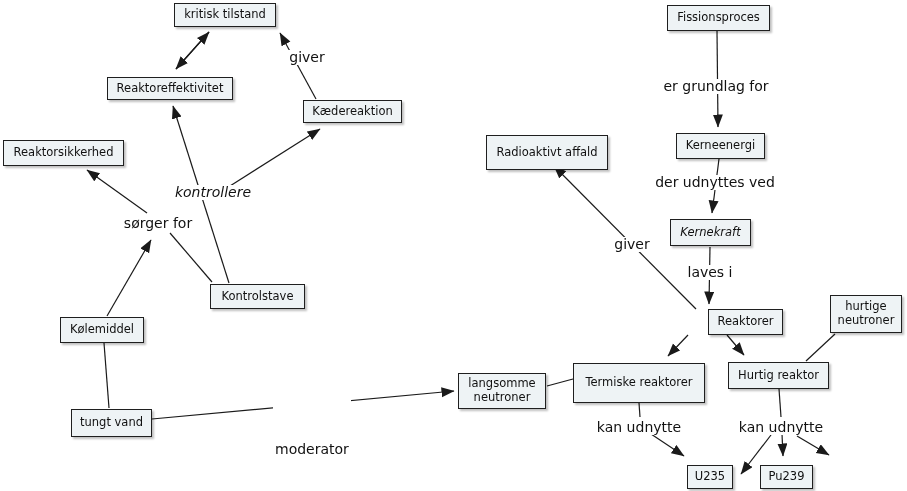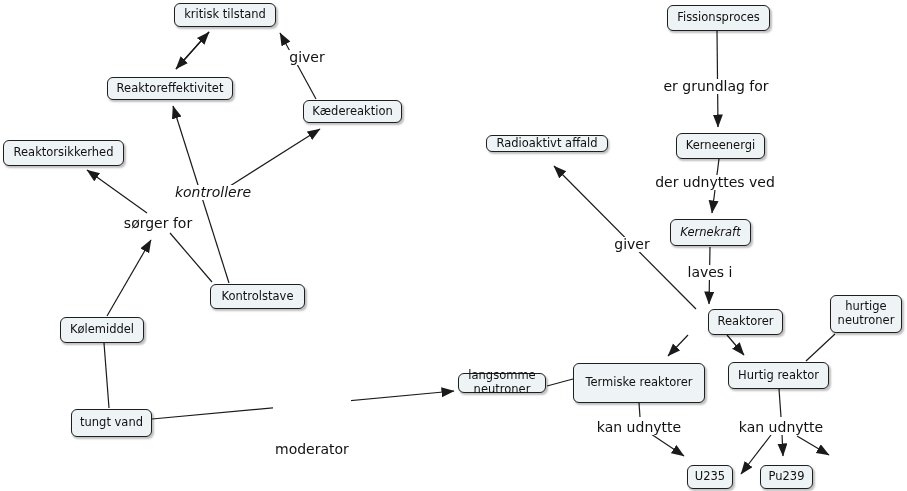--- a/index.html
+++ b/index.html
@@ -11,21 +11,21 @@
     color:#111;
     overflow:hidden;
   }
   svg.edges{position:absolute;left:0;top:0;z-index:1;}
   .node{
     position:absolute;z-index:2;
     display:flex;align-items:center;justify-content:center;
     text-align:center;
     background:#eef3f5;
     border:1.4px solid #1f1f1f;
-    border-radius:6px;
+    border-radius:0;
     box-shadow:1.5px 2px 2px rgba(0,0,0,0.25);
     font-size:11.5px;line-height:1.2;
     box-sizing:border-box;
     cursor:default;
   }
   .node.oneline{white-space:nowrap;}
   .llabel{
     position:absolute;z-index:2;
     transform:translateX(-50%);
     white-space:nowrap;
@@ -84,35 +84,35 @@
   <div class="node oneline" style="left:3px;top:140px;width:121px;height:26px;">Reaktorsikkerhed</div>
 
   <div class="node oneline" style="left:210px;top:284px;width:95px;height:25px;">Kontrolstave</div>
 
   <div class="node oneline" style="left:60px;top:317px;width:84px;height:26px;">Kølemiddel</div>
 
   <div class="node oneline" style="left:71px;top:409px;width:81px;height:28px;">tungt vand</div>
 
   <div class="node oneline" style="left:667px;top:5px;width:103px;height:26px;">Fissionsproces</div>
 
-  <div class="node oneline" style="left:486px;top:135px;width:122px;height:17px;">Radioaktivt affald</div>
+  <div class="node oneline" style="left:486px;top:135px;width:122px;height:35px;">Radioaktivt affald</div>
 
   <div class="node oneline" style="left:676px;top:133px;width:89px;height:26px;">Kerneenergi</div>
 
   <div class="node oneline" style="left:670px;top:219px;width:81px;height:27px;font-style:italic;">Kernekraft</div>
 
   <div class="node oneline" style="left:672px;top:309px;width:75px;height:26px;margin-left:36px;">Reaktorer</div>
 
   <div class="node" style="left:830px;top:295px;width:72px;height:38px;padding:2px 4px;">hurtige neutroner</div>
 
   <div class="node oneline" style="left:573px;top:363px;width:132px;height:40px;">Termiske reaktorer</div>
 
   <div class="node oneline" style="left:728px;top:362px;width:101px;height:27px;">Hurtig reaktor</div>
 
-  <div class="node" style="left:458px;top:373px;width:88px;height:20px;padding:2px 0;">langsomme neutroner</div>
+  <div class="node" style="left:458px;top:373px;width:88px;height:36px;padding:2px 0;">langsomme neutroner</div>
 
   <div class="node oneline" style="left:687px;top:465px;width:46px;height:24px;">U235</div>
 
   <div class="node oneline" style="left:760px;top:465px;width:53px;height:24px;">Pu239</div>
 
   <div class="node oneline" style="left:870px;top:466px;width:45px;height:23px;margin-left:43px;">U238</div>
 
   <div class="llabel" style="left:307px;top:50px;">giver</div>
 
   <div class="llabel" style="left:213px;top:185px;font-style:italic;">kontrollere</div>

